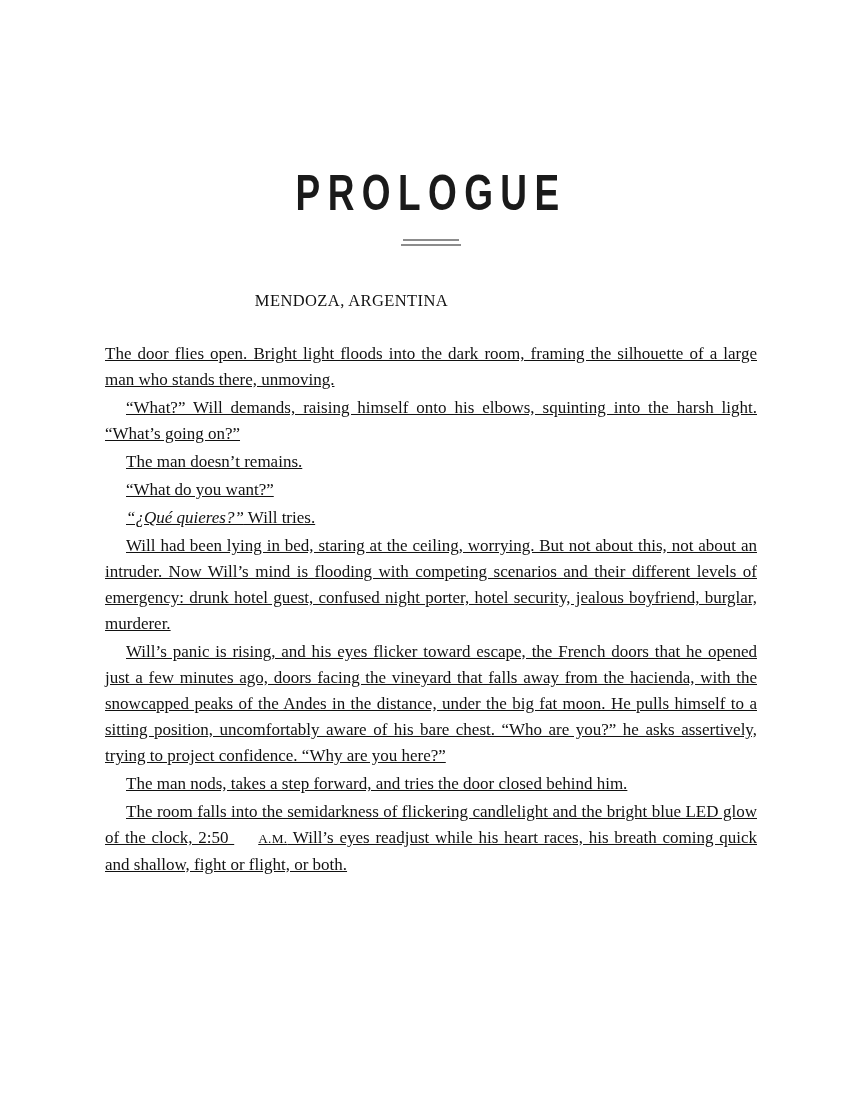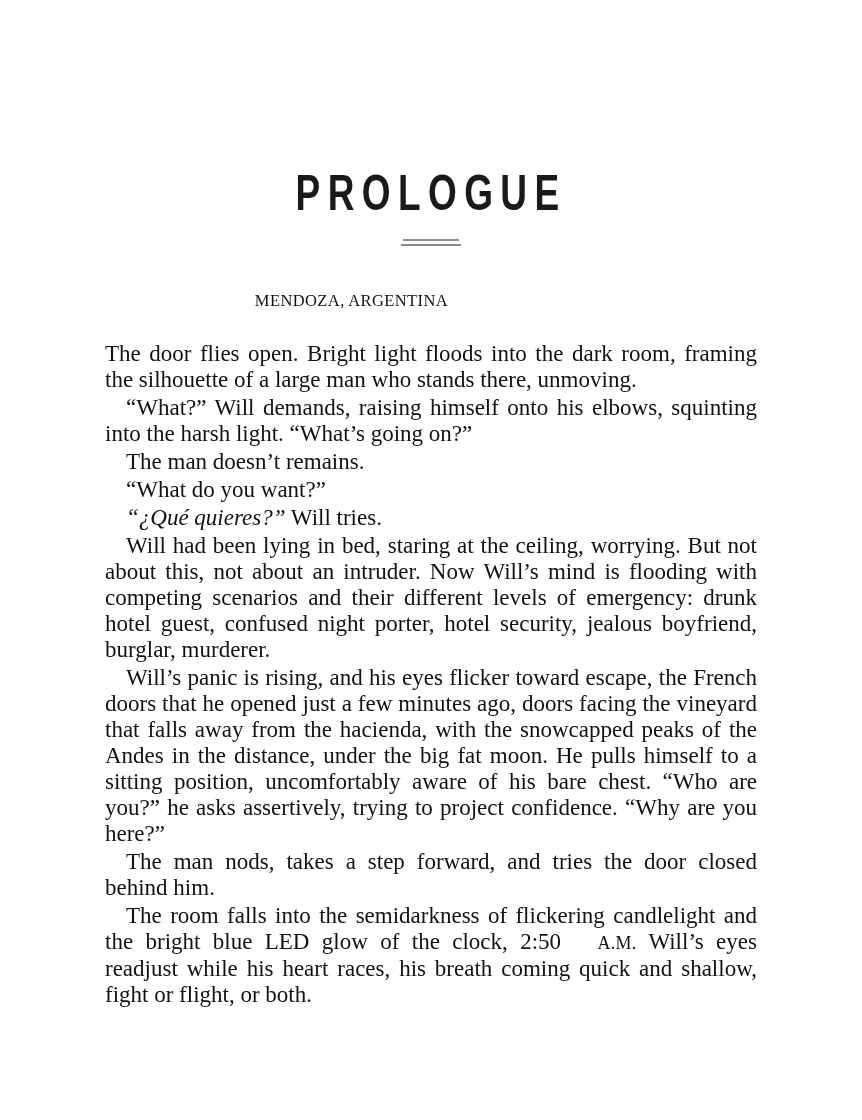--- a/index.html
+++ b/index.html
@@ -66,23 +66,24 @@
     font-size: 16.5px;
     line-height: 18px;
     letter-spacing: 0.4px;
     color: #121212;
   }
   .body-text {
     position: absolute;
     top: 341px;
     left: 105px;
     width: 652px;
-    font-size: 23px;
+    font-size: 17px;
     line-height: 26px;
     text-align: justify;
+    text-decoration: underline;
   }
   .body-text p {
     margin: 0 0 2px 0;
     text-indent: 21px;
   }
   .body-text p.first {
     text-indent: 0;
   }
   .italic-phrase {
     font-style: italic;

